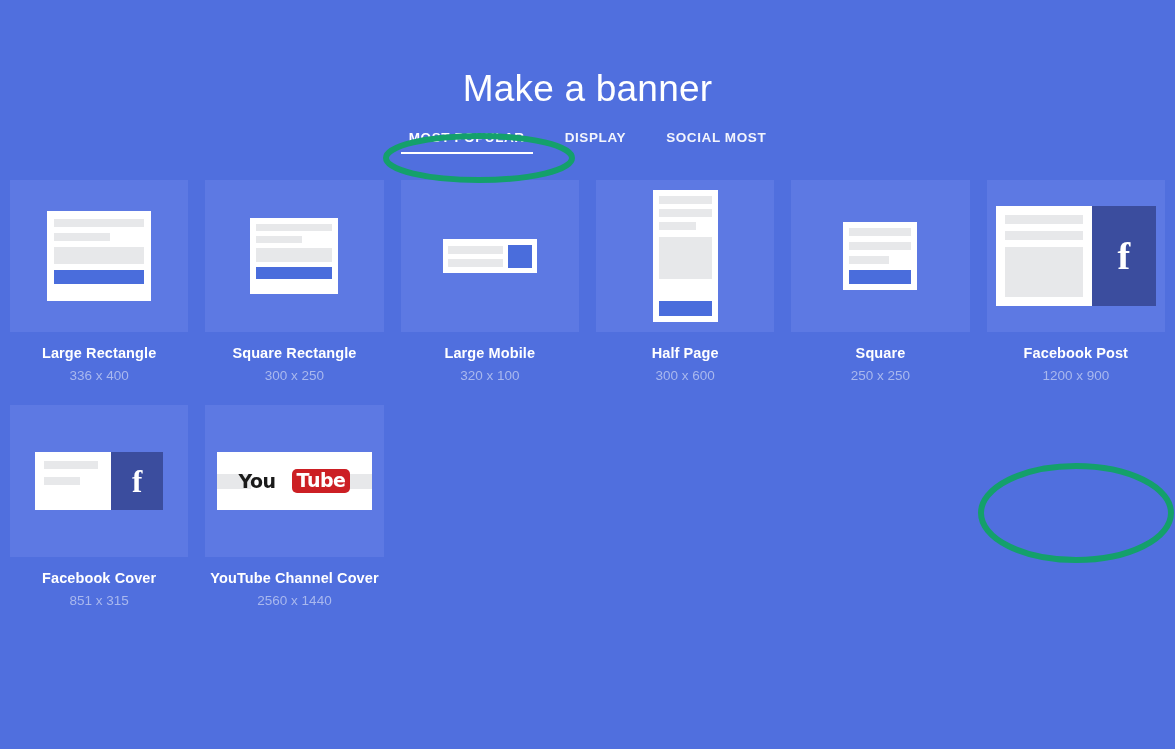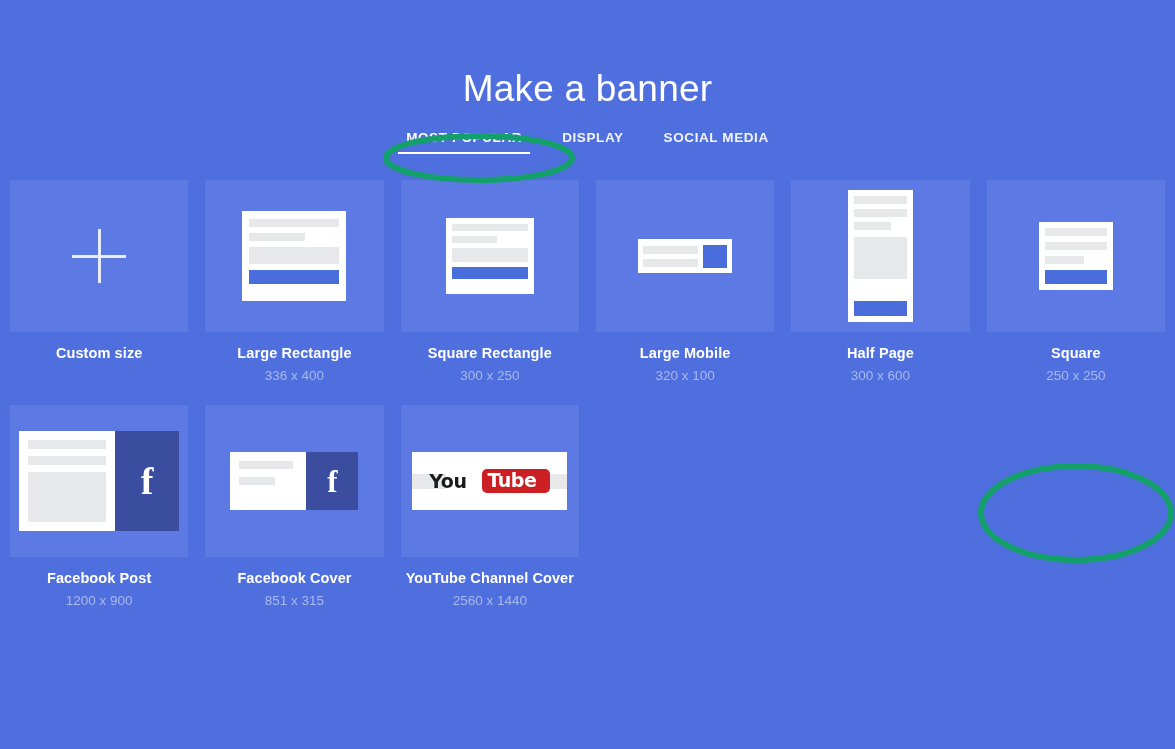--- a/index.html
+++ b/index.html
@@ -313,21 +313,21 @@
     line-height: 1;
   }
   .yt-tube {
     background: #cc1f24;
     color: #ffffff;
     font-family: "DejaVu Sans", sans-serif;
     font-weight: bold;
     font-size: 19px;
     letter-spacing: -0.5px;
     line-height: 1;
-    padding: 2px 14px 3px 5px;
+    padding: 2px 5px 3px 5px;
     border-radius: 5px;
   }
 
   
   .annot {
     position: absolute;
     pointer-events: none;
     z-index: 50;
   }
   .annot-tabs { left: 381px; top: 132px; }
@@ -341,33 +341,26 @@
   <h1 class="page-title">Make a banner</h1>
 
   <div class="tabs">
     <div class="tab active">
       <span>MOST POPULAR</span>
     </div>
     <div class="tab">
       <span>DISPLAY</span>
     </div>
     <div class="tab">
-      <span>SOCIAL MEDIA</span>
+      <span>SOCIAL MOST</span>
     </div>
   </div>
 
   <div class="grid">
 
-    <div class="card">
-      <div class="thumb">
-        <div class="plus"></div>
-      </div>
-      <div class="card-label">Custom size</div>
-      <div class="card-dims"></div>
-    </div>
 
     <div class="card">
       <div class="thumb">
         <div class="mock m-rect">
           <div class="bar l1"></div>
           <div class="bar l2"></div>
           <div class="bar l3"></div>
           <div class="bar-blue l4"></div>
         </div>
       </div>

